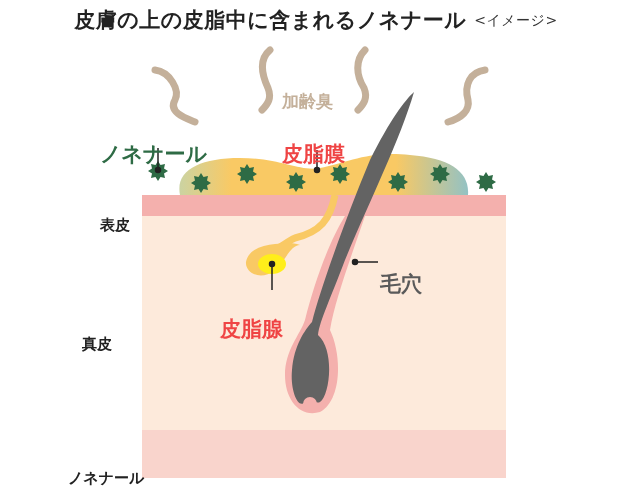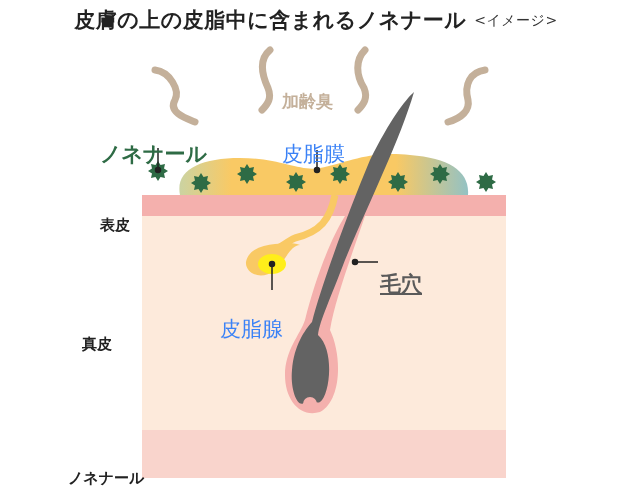--- a/index.html
+++ b/index.html
@@ -5,21 +5,21 @@
   html, body { margin:0; padding:0; background:#ffffff; }
   body { width:632px; height:489px; position:relative; overflow:hidden;
          font-family: "DejaVu Sans", "Liberation Sans", sans-serif; }
   .title { position:absolute; left:0; top:6px; width:632px; text-align:center;
            font-size:21px; font-weight:bold; color:#222; letter-spacing:0.5px; }
   .title .sub { font-size:14px; font-weight:normal; margin-left:8px; vertical-align:2px; color:#333; }
   svg.diagram { position:absolute; left:0; top:0; }
   .lbl { position:absolute; white-space:nowrap;margin-top:20px; }
   .layer-lbl { font-size:15px; color:#222; font-weight:bold; }
   .green { color:#2e6b45; font-size:21px; font-weight:bold; }
-  .orange { color:#3b82f6; font-size:21px; font-weight:normal; }
+  .orange { color:#ef4444; font-size:21px; font-weight:bold; }
   .gray { color:#5a5a5a; font-size:21px; font-weight:bold; }
   .tan { color:#c4b09a; font-size:17px; font-weight:bold; }
 </style>
 </head>
 <body>
 
 <div class="title">
   <span>皮膚の上の皮脂中に含まれるノネナール</span><span class="sub">&lt;イメージ&gt;</span>
 </div>
 
@@ -79,16 +79,16 @@
       <circle cx="272" cy="264" r="2.5"></circle>
     <line x1="355" y1="262" x2="378" y2="262"></line>
       <circle cx="355" cy="262" r="2.5"></circle>
   </g>
 </svg>
 
 <div class="lbl tan" style="left:282px;top:70px;">加齢臭</div>
 <div class="lbl green" style="left:100px;top:120px;">ノネナール</div>
 <div class="lbl orange" style="left:282px;top:120px;">皮脂膜</div>
 <div class="lbl orange" style="left:220px;top:295px;">皮脂腺</div>
-<div class="lbl gray" style="left:380px;top:250px;text-decoration:underline;">毛穴</div>
+<div class="lbl gray" style="left:380px;top:250px;">毛穴</div>
 <div class="lbl layer-lbl" style="left:100px;top:196px;">表皮</div>
 <div class="lbl layer-lbl" style="left:82px;top:315px;">真皮</div>
 <div class="lbl layer-lbl" style="left:68px;top:449px;">ノネナール</div>
 
 </body></html>

